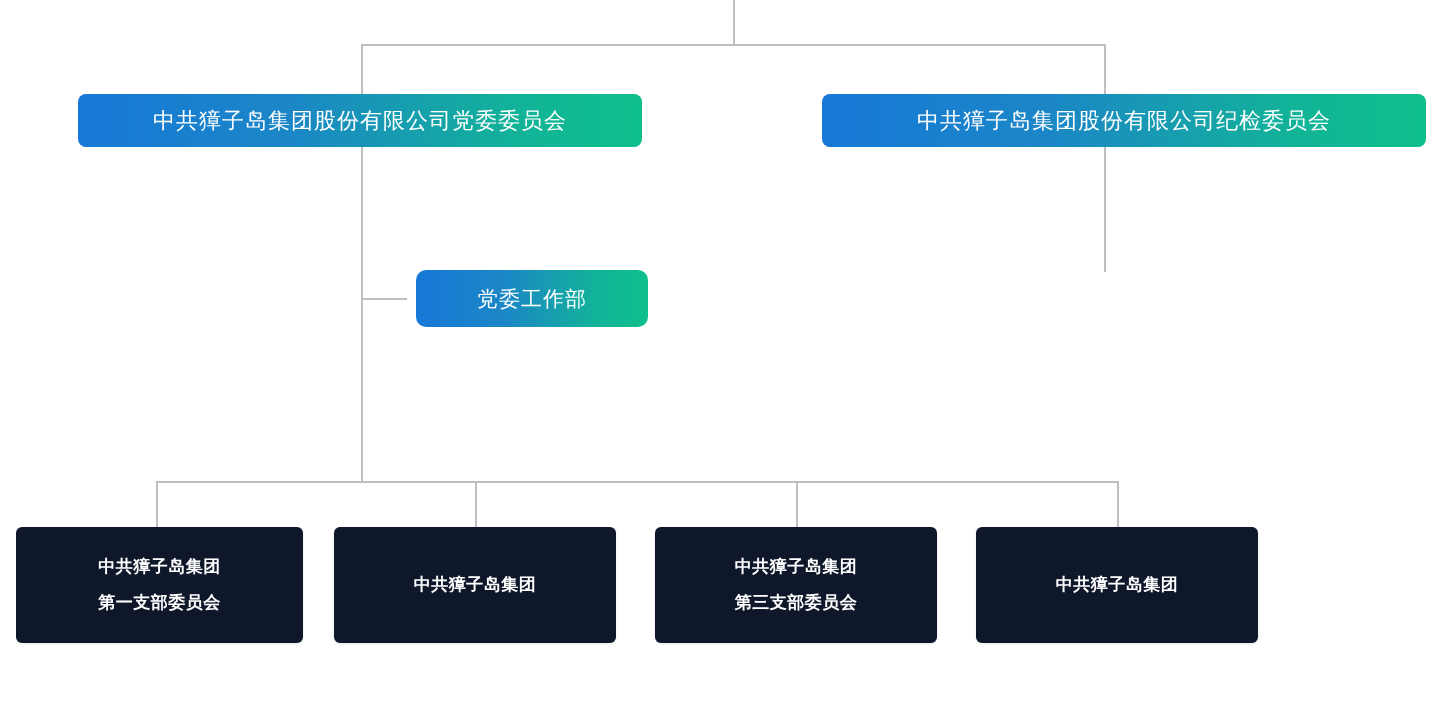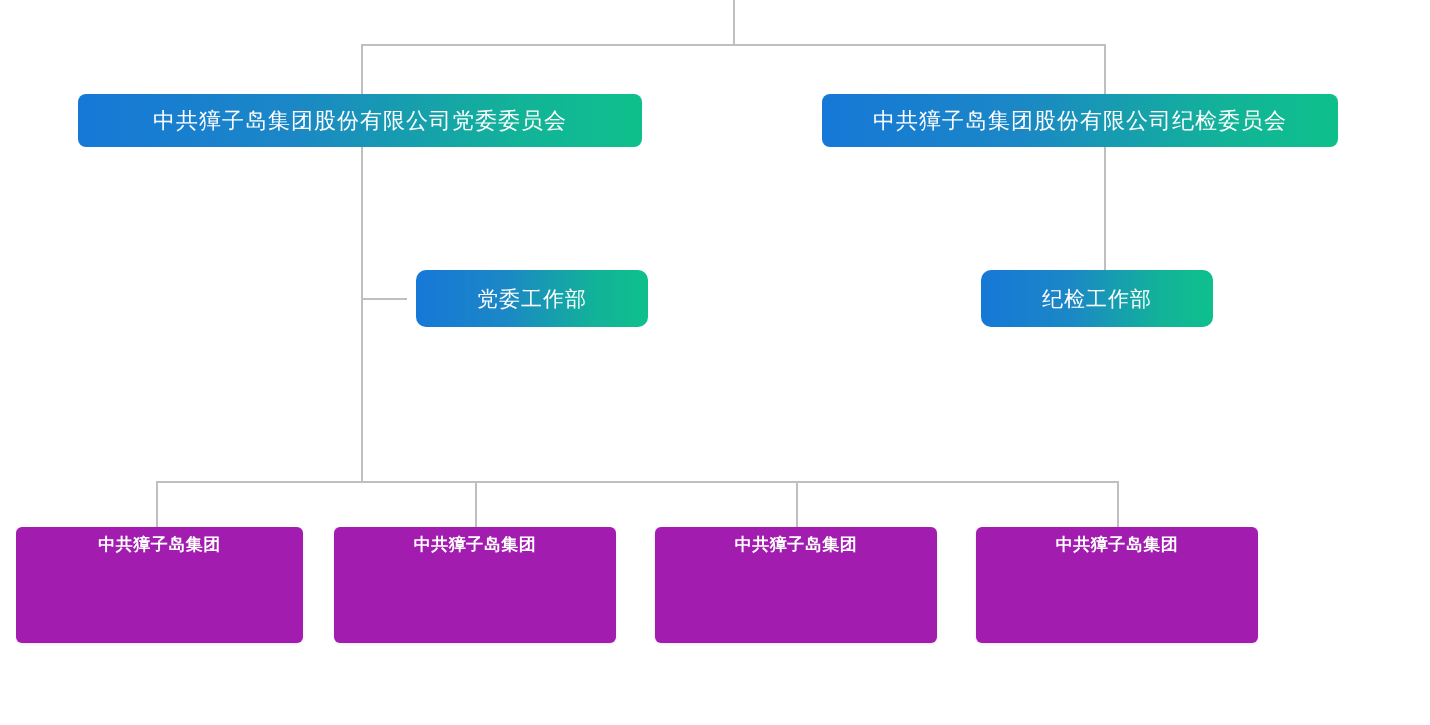--- a/index.html
+++ b/index.html
@@ -36,23 +36,22 @@
     color: #ffffff;
     text-align: center;
     border-radius: 8px;
     letter-spacing: 1px;
     user-select: none;
   }
   .node.gradient {
     background: linear-gradient(90deg, #1678d7 0%, #1b87c6 38%, #12b398 78%, #0ec08c 100%);
   }
   .node.solid {
-    background: #a21caf;
+    background: #0f172a;
     box-shadow: 0 1px 3px rgba(0,0,0,0.10);
-    justify-content: space-between;
   }
   .node-level-1 {
     height: 53px;
     font-size: 22px;
     font-weight: 400;
   }
   .node-level-2 {
     height: 57px;
     font-size: 21px;
     font-weight: 400;
@@ -64,21 +63,21 @@
     font-weight: bold;
     line-height: 36px;
     border-radius: 6px;
     letter-spacing: 0.5px;
     flex-direction: column;
   }
   .node-label { display: block; }
 
   
   #node-party-committee   { left: 62px;  top: 94px;  width: 564px; }
-  #node-discipline-committee { left: 806px; top: 94px; width: 516px; align-items: center; }
+  #node-discipline-committee { left: 806px; top: 94px; width: 604px; align-items: center; }
   
   #node-party-work-dept      { left: 400px; top: 270px; width: 232px; }
   #node-discipline-work-dept { left: 965px; top: 270px; width: 232px; }
   
   #node-branch-1 { left: 0px;   top: 527px; width: 287px; }
   #node-branch-2 { left: 318px; top: 527px; width: 282px; }
   #node-branch-3 { left: 639px; top: 527px; width: 282px; }
   #node-branch-4 { left: 960px; top: 527px; width: 282px; }
 
   
@@ -122,33 +121,32 @@
   </div>
 
   <div class="node gradient node-level-1" id="node-discipline-committee">
     <span class="node-label">中共獐子岛集团股份有限公司纪检委员会</span>
   </div>
 
   <div class="node gradient node-level-2" id="node-party-work-dept">
     <span class="node-label">党委工作部</span>
   </div>
 
-  <div class="node gradient node-level-2" id="node-discipline-work-dept">
-    <span class="node-label">纪检工作部</span>
-  </div>
 
   <div class="node solid node-level-3" id="node-branch-1">
     <span class="node-label">中共獐子岛集团</span>
+    <span class="node-label">第一支部委员会</span>
   </div>
 
   <div class="node solid node-level-3" id="node-branch-2">
     <span class="node-label">中共獐子岛集团</span>
   </div>
 
   <div class="node solid node-level-3" id="node-branch-3">
     <span class="node-label">中共獐子岛集团</span>
+    <span class="node-label">第三支部委员会</span>
   </div>
 
   <div class="node solid node-level-3" id="node-branch-4">
     <span class="node-label">中共獐子岛集团</span>
   </div>
 
 </div>
 
 </body></html>

